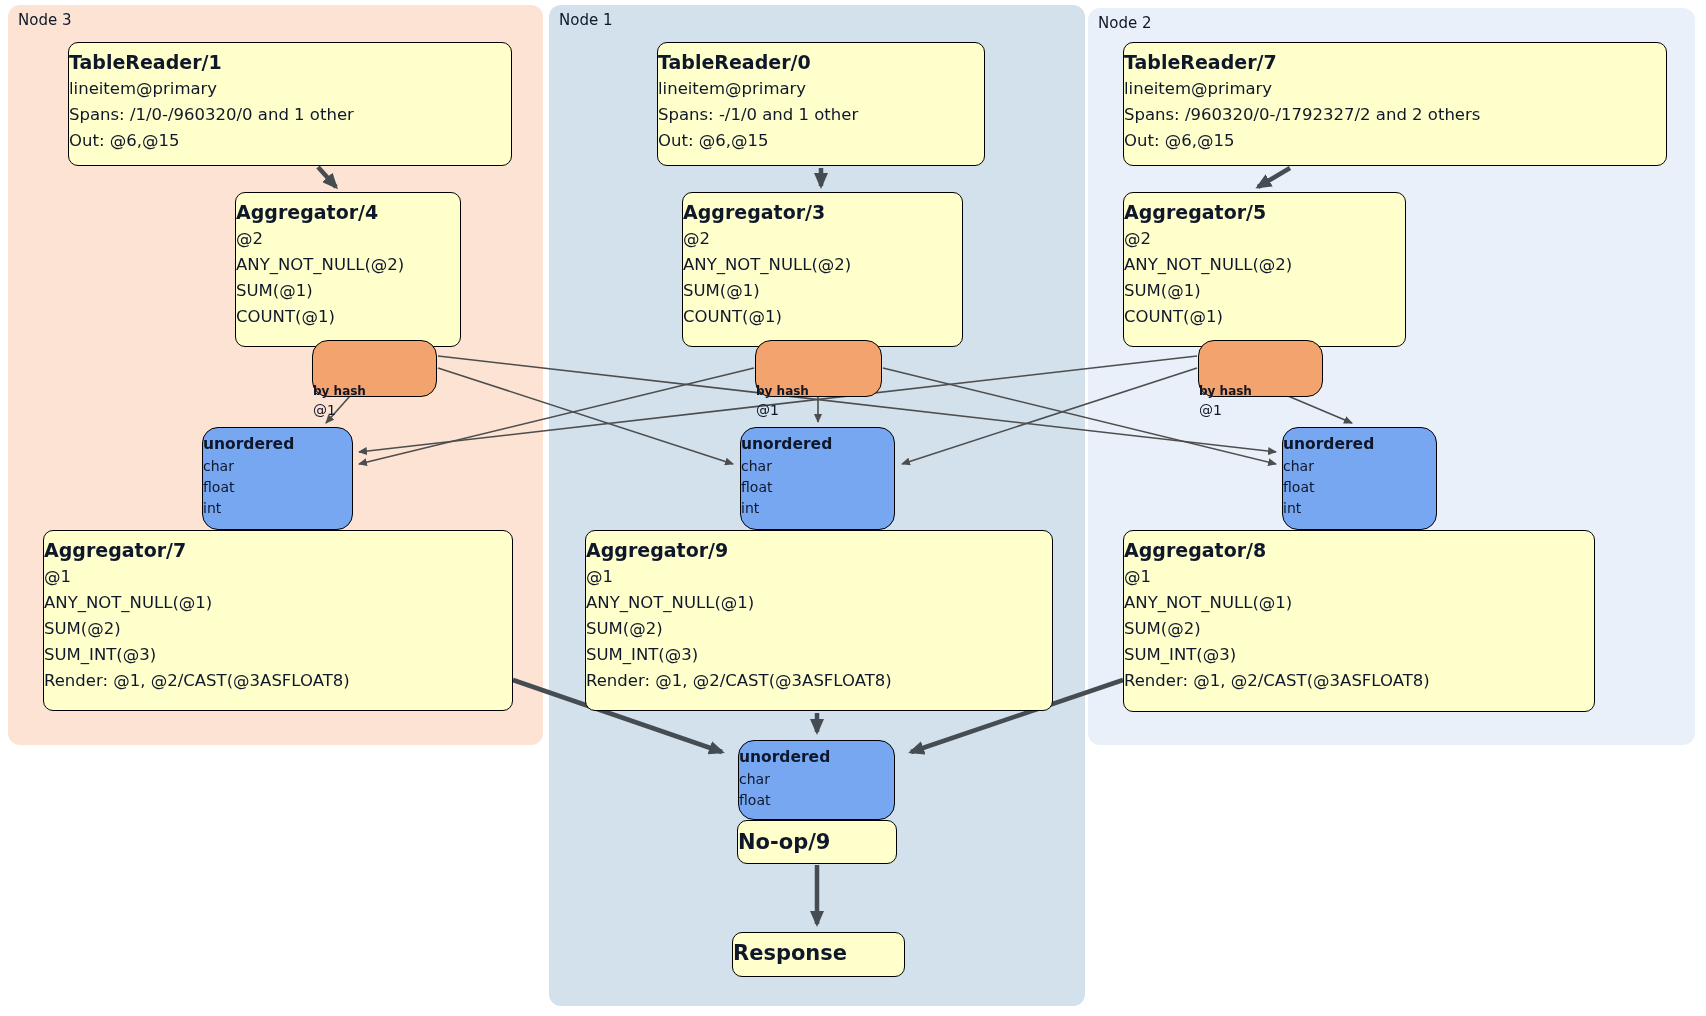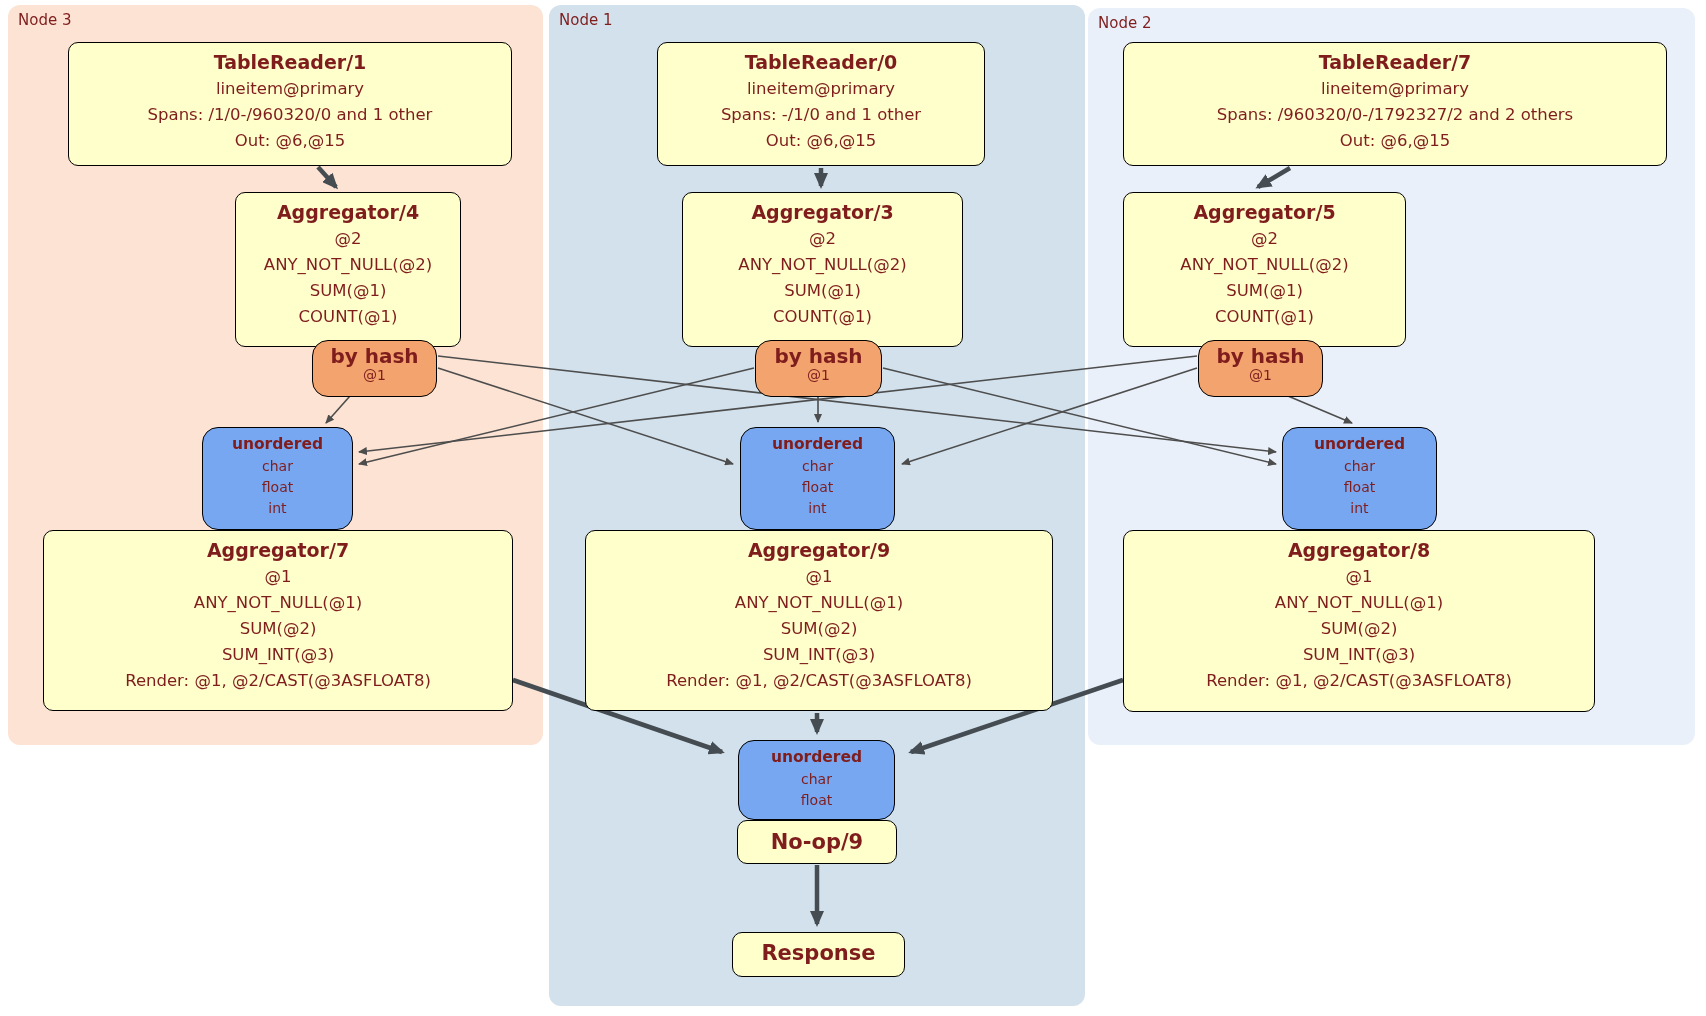--- a/index.html
+++ b/index.html
@@ -1,39 +1,39 @@
 <!DOCTYPE html>
 <html style="--node3_bg: #fce3d3; --node1_bg: #d2e1ec; --node2_bg: #eaf0f9; --box_yellow: #ffffcc; --router_orange: #f2a36e; --stream_blue: #78a7f1; --edge_thick: #454c52; --edge_thin: #4d4d4d;"><head>
 <meta charset="utf-8">
 <style>
   html,body{margin:0;padding:0;background:#fff;}
   .canvas{
     position:relative;width:1706px;height:1016px;background:#fff;
-    font-family:"DejaVu Sans","Liberation Sans",sans-serif;color:#7f1d1d;overflow:hidden;
+    font-family:"DejaVu Sans","Liberation Sans",sans-serif;color:#0f172a;overflow:hidden;
   }
   .region{position:absolute;border-radius:12px;z-index:0;}
   #region-node3{left:8px;top:5px;width:535px;height:740px;background:var(--node3_bg);}
   #region-node1{left:549px;top:5px;width:536px;height:1001px;background:var(--node1_bg);}
   #region-node2{left:1088px;top:8px;width:607px;height:737px;background:var(--node2_bg);}
   .region-label{position:absolute;top:6px;left:10px;font-size:15px;}
   svg.edges{position:absolute;left:0;top:0;z-index:1;pointer-events:none;}
   .thin{stroke:var(--edge_thin);stroke-width:1.6;fill:none;}
   .thick{stroke:var(--edge_thick);stroke-width:4.5;fill:none;}
   .mh-thin{fill:var(--edge_thin);}
   .mh-thick{fill:var(--edge_thick);}
   .box{
     position:absolute;box-sizing:border-box;border:1.6px solid #000;
-    background:var(--box_yellow);text-align:center;z-index:3;
+    background:var(--box_yellow);z-index:3;
   }
   .box.yellow{border-radius:10px;padding-top:6px;}
   .box.router{background:var(--router_orange);border-radius:16px;z-index:4;padding-top:5px;}
   .box.stream{background:var(--stream_blue);border-radius:16px;z-index:4;padding-top:5px;}
   .title{font-weight:bold;font-size:19px;line-height:27px;white-space:nowrap;}
   .line{font-size:16.5px;line-height:26px;white-space:nowrap;}
-  .router .title{font-size:20px;line-height:21px;}
+  .router .title{font-size:12px;line-height:21px;margin-top:35px;}
   .router .line{font-size:14px;line-height:17px;}
   .stream .title{font-size:15.5px;line-height:23px;}
   .stream .line{font-size:14px;line-height:21px;}
   .big-label{font-weight:bold;font-size:21px;line-height:38px;white-space:nowrap;}
 </style>
 </head>
 <body>
 
 <div class="canvas">
 

